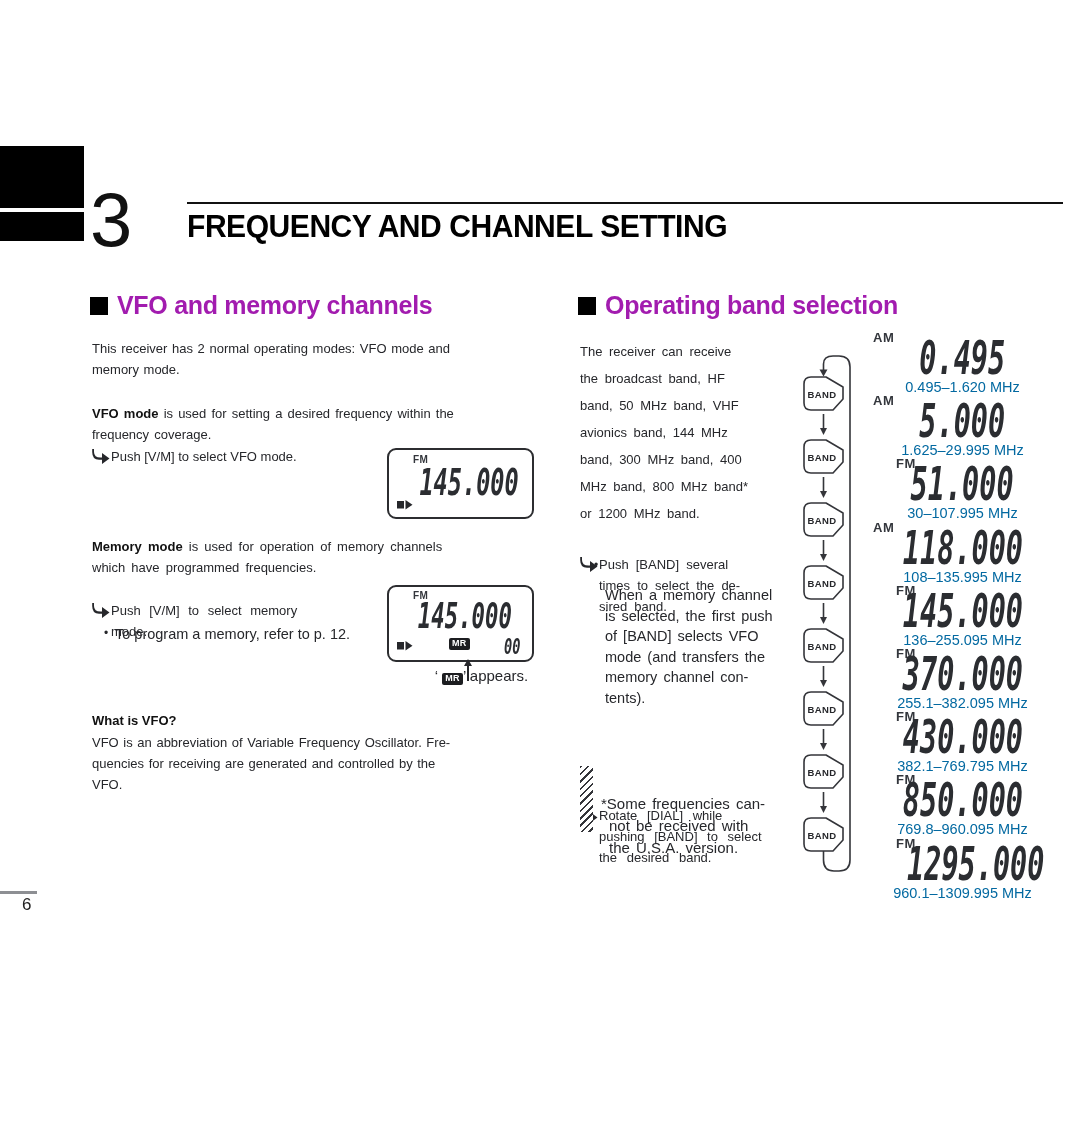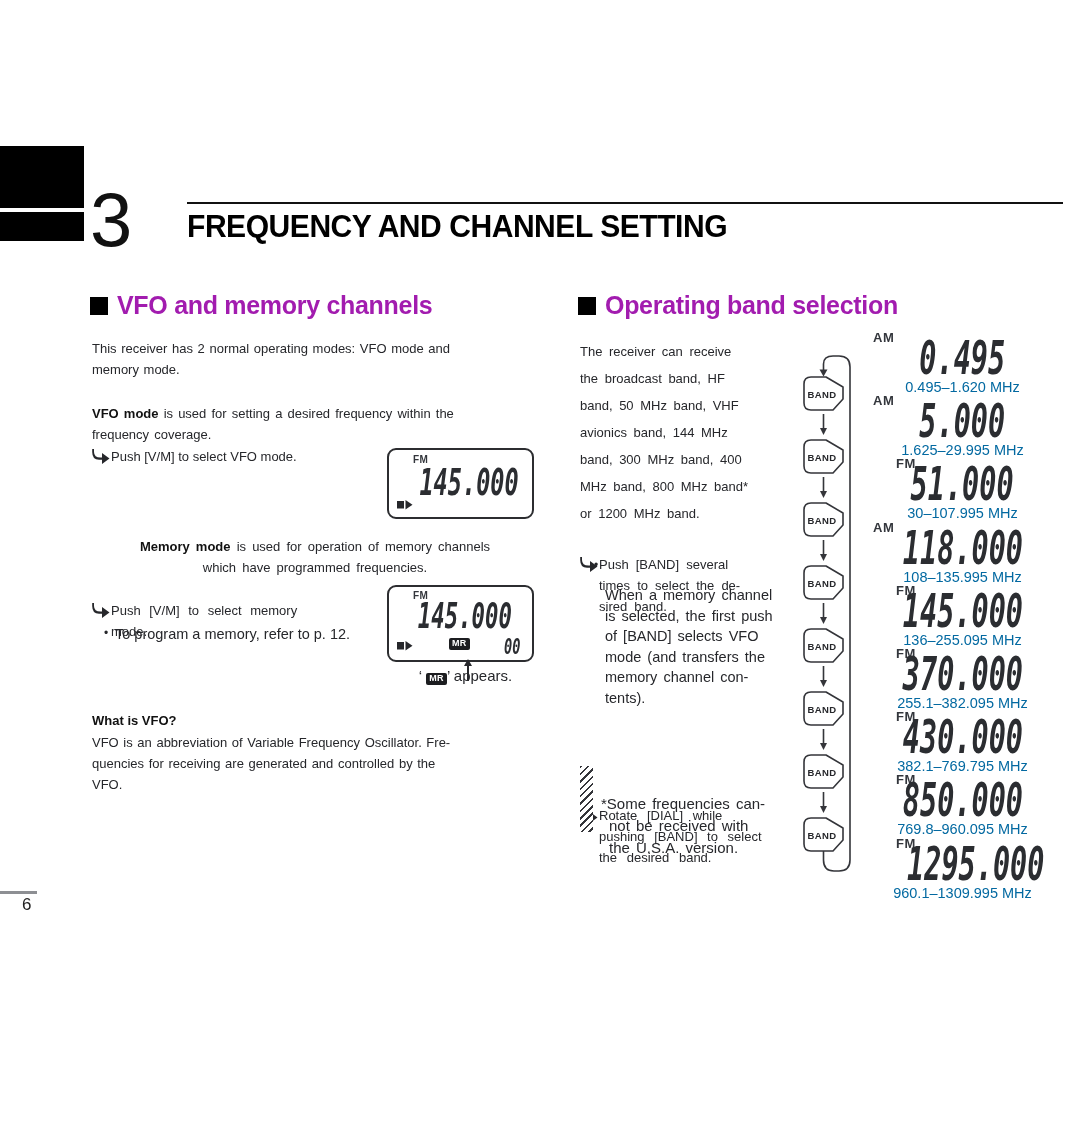--- a/index.html
+++ b/index.html
@@ -17,21 +17,21 @@
   .sec-head{position:absolute;font-size:25px;font-weight:bold;color:#a21caf;letter-spacing:-0.3px;white-space:nowrap;}
   .sec-sq{display:inline-block;width:18px;height:18px;background:#000;margin-right:9px;position:relative;top:1px;}
   
   .txt{position:absolute;font-size:13px;line-height:21px;}
   .ml{white-space:pre-line;display:block;}
   .b{font-weight:bold;color:#111;}
   .step{padding-left:19px;position:relative;}
   .arrow-ic{position:absolute;left:0;top:3px;}
   .subnote{position:relative;padding-left:11px;font-size:14.5px;line-height:20.5px;}
   .subnote .dot{position:absolute;left:0;top:-1px;font-size:12px;}
-  .ws1{word-spacing:1px;} .ws15{word-spacing:1.5px;} .ws2{word-spacing:2px;margin-top:29px;} .ws25{word-spacing:2.5px;text-align:center;}
+  .ws1{word-spacing:1px;} .ws15{word-spacing:1.5px;} .ws2{word-spacing:2px;margin-top:29px;} .ws25{word-spacing:2.5px;}
   .ws3{word-spacing:3px;} .ws35{word-spacing:3.5px;} .ws5{word-spacing:5px;} .ws6{word-spacing:6px;}
   
   .lcd{position:absolute;background:#fff;border:2px solid #2c2d30;border-radius:9px;}
   .lcd-mode{position:absolute;font-size:10px;font-weight:bold;letter-spacing:0.5px;color:#33363c;}
   .seg{font-family:"DejaVu Sans Mono",monospace;font-weight:bold;font-style:italic;color:#2b2d31;white-space:nowrap;}
   .seg-wrap{position:absolute;width:100%;text-align:center;}
   .seg-in{display:inline-block;transform:scaleX(0.62);transform-origin:center top;}
   .mr-badge{display:inline-block;background:#1c1d20;color:#fff;font-size:9px;font-weight:bold;
             padding:1px 3px;border-radius:2px;line-height:1.1;letter-spacing:0.3px;}
   .caption{position:absolute;font-size:15px;color:#26272b;white-space:nowrap;}
@@ -121,21 +121,21 @@
     <svg style="position:absolute;left:8px;bottom:9px;" width="16" height="10" viewBox="0 0 16 10">
         <use href="#battery"></use>
       </svg>
     <span class="mr-badge" style="position:absolute;left:60px;bottom:10px;">MR</span>
     <div class="seg-wrap" style="right:7px;bottom:3px;width:40px;font-size:22px;line-height:20px;text-align:right;"><span class="seg seg-in">00</span></div>
   </div>
   <svg style="position:absolute;left:463px;top:659px;" width="10" height="22" viewBox="0 0 10 22">
       <polygon points="1,7 9,7 5,0" fill="#26272b"></polygon>
       <rect x="4" y="6" width="2" height="16" fill="#26272b"></rect>
     </svg>
-  <div class="caption" style="left:398px;top:667px;width:135px;text-align:center;"><span>‘</span> <span class="mr-badge">MR</span><span>’ appears.</span></div>
+  <div class="caption" style="left:414px;top:667px;width:135px;text-align:center;"><span>‘</span> <span class="mr-badge">MR</span><span>’ appears.</span></div>
 
   <div class="txt b" style="left:92px;top:710px;font-weight:bold;color:#111;">What is VFO?</div>
   <div class="txt" style="left:92px;top:732px;width:446px;">
       <span class="ml ws1">VFO is an abbreviation of Variable Frequency Oscillator. Fre-
 quencies for receiving are generated and controlled by the
 VFO.</span>
     </div>
 
   <div class="sec-head" style="left:578px;top:291px;"><span class="sec-sq"></span><span>Operating band selection</span></div>
 

